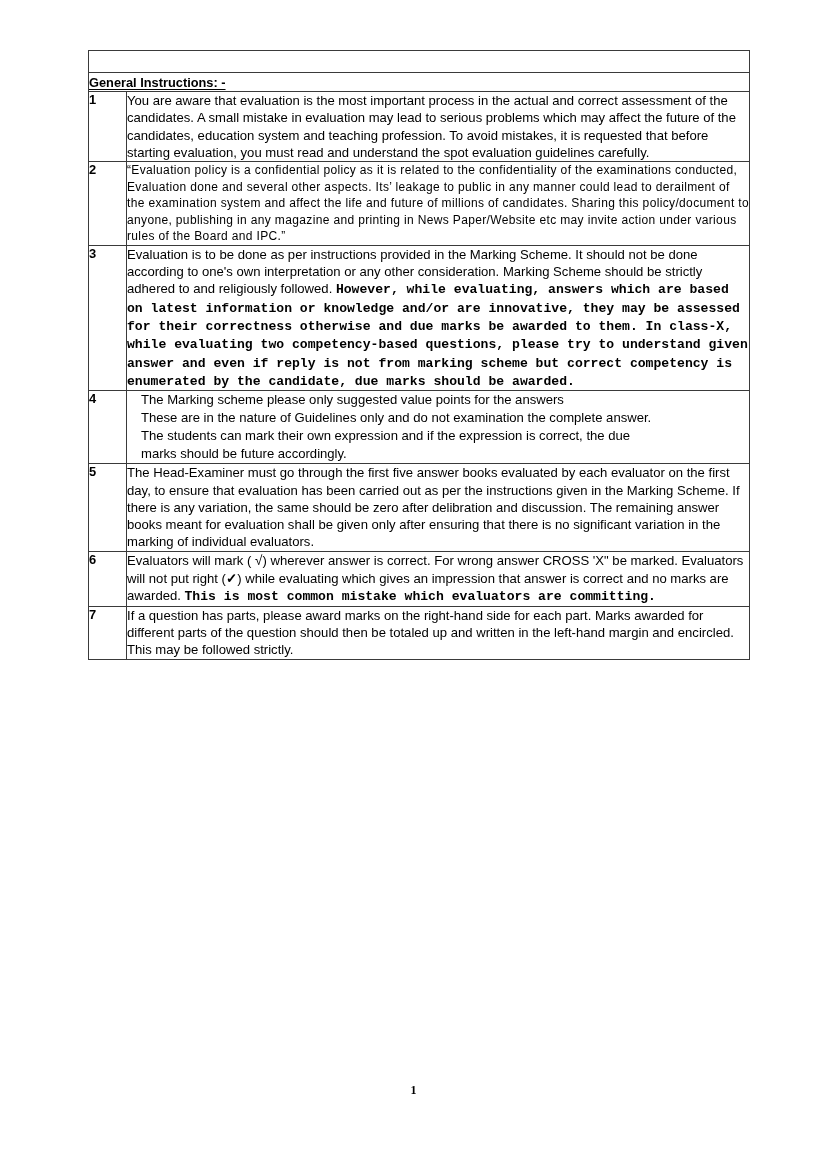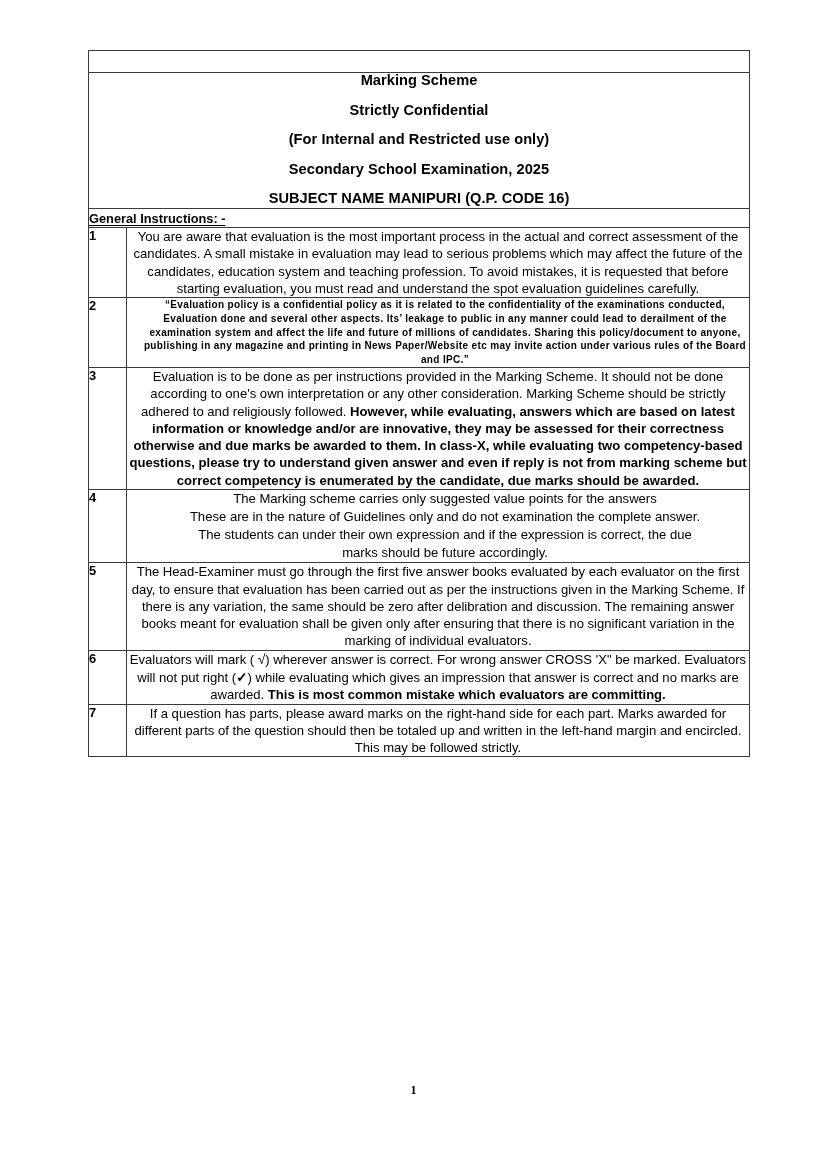--- a/index.html
+++ b/index.html
@@ -73,33 +73,32 @@
     width: 38px;
     text-align: left;
     padding: 7px 0 7px 8px;
     font-size: 12.9px;
     font-weight: bold;
   }
   .body-cell {
     padding: 7px 10px 9px 10px;
     font-size: 13.1px;
     line-height: 1.32;
-    text-align: center;
+    text-align: left;
   }
   .body-cell p {
     margin: 0;
   }
-  b, .bold { font-weight: bold; }
+  b, .bold { font-weight: bold; font-family: Liberation Mono, monospace; }
 
   .row-2 .body-cell {
-    font-weight: bold;
+    font-weight: normal;
     letter-spacing: 0.35px;
     line-height: 1.38;
-    font-size: 10px;
-    padding-left: 14px;
+    font-size: 12px;
   }
 
   .row-4 .body-cell {
     padding-left: 14px;
     line-height: 1.38;
   }
 
   .tick-radical { font-size: 13.5px; }
   .tick-bold { font-weight: bold; font-size: 13.5px; }
 
@@ -123,29 +122,20 @@
   <table class="doc-table">
     <colgroup>
       <col style="width:38px">
       <col>
     </colgroup>
     <tbody>
       <tr class="spacer-row">
         <td colspan="2"></td>
       </tr>
 
-      <tr>
-        <td colspan="2" class="title-cell">
-          <div class="title-line">Marking Scheme</div>
-          <div class="title-line">Strictly Confidential</div>
-          <div class="title-line">(For Internal and Restricted use only)</div>
-          <div class="title-line">Secondary School Examination, 2025</div>
-          <div class="title-line">SUBJECT NAME MANIPURI (Q.P. CODE 16)</div>
-        </td>
-      </tr>
 
       <tr>
         <td colspan="2" class="gi-cell">
           <span class="gi-text">General Instructions: -</span>
         </td>
       </tr>
 
       <tr class="row-1">
         <td class="num-cell">1</td>
         <td class="body-cell">
@@ -163,23 +153,23 @@
       <tr class="row-3">
         <td class="num-cell">3</td>
         <td class="body-cell">
           <p><span>Evaluation is to be done as per instructions provided in the Marking Scheme. It should not be done according to one's own interpretation or any other consideration. Marking Scheme should be strictly adhered to and religiously followed. </span><b>However, while evaluating, answers which are based on latest information or knowledge and/or are innovative, they may be assessed for their correctness otherwise and due marks be awarded to them. In class-X, while evaluating two competency-based questions, please try to understand given answer and even if reply is not from marking scheme but correct competency is enumerated by the candidate, due marks should be awarded.</b></p>
         </td>
       </tr>
 
       <tr class="row-4">
         <td class="num-cell">4</td>
         <td class="body-cell">
-          <div>The Marking scheme carries only suggested value points for the answers</div>
+          <div>The Marking scheme please only suggested value points for the answers</div>
           <div>These are in the nature of Guidelines only and do not examination the complete answer.</div>
-          <div>The students can under their own expression and if the expression is correct, the due</div>
+          <div>The students can mark their own expression and if the expression is correct, the due</div>
           <div>marks should be future accordingly.</div>
         </td>
       </tr>
 
       <tr class="row-5">
         <td class="num-cell">5</td>
         <td class="body-cell">
           <p><span>The Head-Examiner must go through the first five answer books evaluated by each evaluator on the first day, to ensure that evaluation has been carried out as per the instructions given in the Marking Scheme. If there is any variation, the same should be zero after delibration and discussion. The remaining answer books meant for evaluation shall be given only after ensuring that there is no significant variation in the marking of individual evaluators.</span></p>
         </td>
       </tr>

